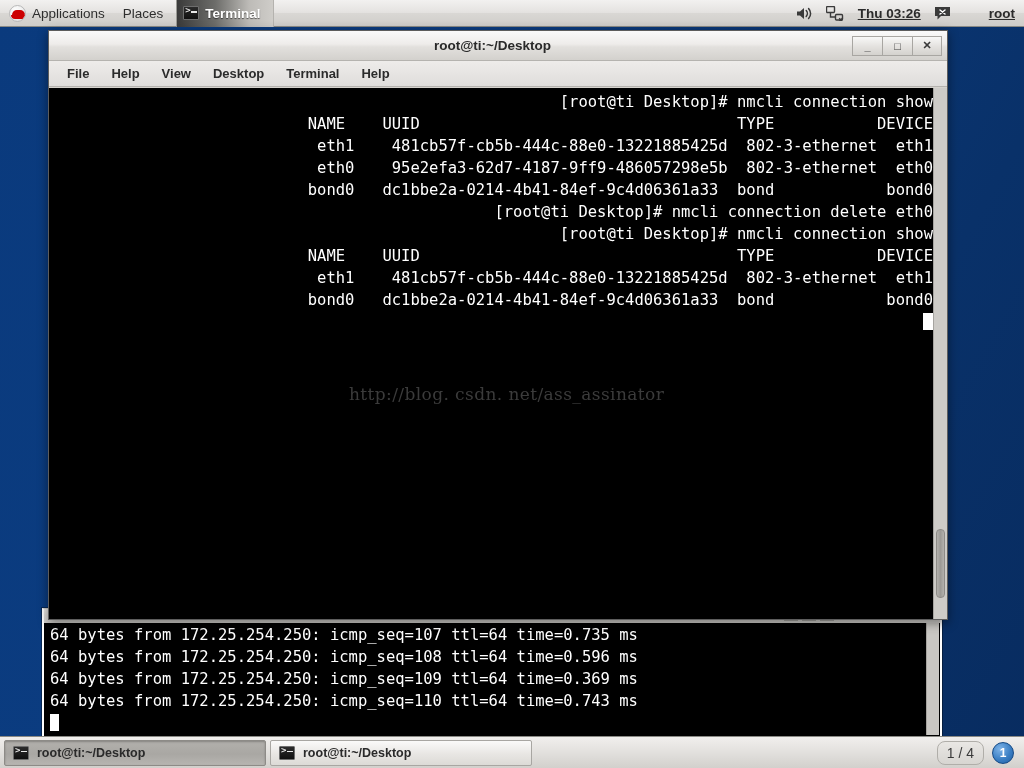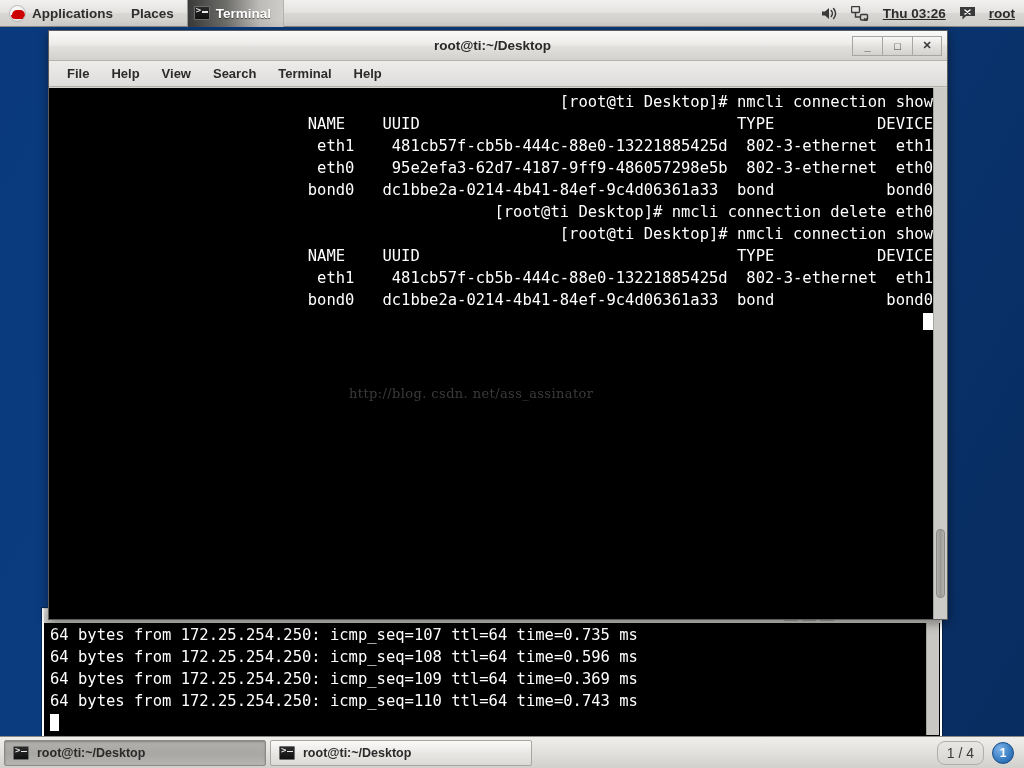--- a/index.html
+++ b/index.html
@@ -16,21 +16,21 @@
   
   #top-panel {
     position: absolute; left: 0; top: 0; width: 1024px; height: 27px;
     background: linear-gradient(to bottom, #f2f1f0 0%, #e4e2e0 48%, #d9d7d4 52%, #cfcdc9 100%);
     border-bottom: 1px solid #8a8a85;
     display: flex; align-items: center;
     font-size: 13px; color: #2b2b2b;
   }
   .panel-menu {
     height: 27px; display: flex; align-items: center; gap: 6px;
-    padding: 0 9px; font-weight: bold; font-size: 13.5px; color: #2e2e2e;
+    padding: 0 9px; font-weight: normal; font-size: 13.5px; color: #2e2e2e;
     cursor: default;
   }
   .redhat-logo {
     width: 17px; height: 17px; border-radius: 50%;
     background: radial-gradient(circle at 35% 30%, #fdfdfd 0%, #f0f0f0 48%, #cfcfcf 100%);
     border: 1px solid #b9b9b9;
     position: relative; overflow: hidden; flex: none;
   }
   .redhat-logo::before {
     content: ""; position: absolute; left: 2px; top: 4px; width: 13px; height: 7px;
@@ -59,21 +59,21 @@
     font-family: "DejaVu Sans Mono", monospace; font-size: 9px; color: #e8e8e8;
   }
   .term-mini-icon::after {
     content: ""; position: absolute; left: 7px; top: 4px; width: 6px; height: 1.5px;
     background: #e8e8e8;
   }
   #panel-spacer { flex: 1 1 auto; }
   #panel-tray { display: flex; align-items: center; gap: 13px; padding-right: 9px; text-decoration: underline; }
   .tray-item { display: flex; align-items: center; gap: 6px; font-size: 13px; color: #2b2b2b; }
   #panel-clock { font-weight: bold; font-size: 13.5px; color: #2b2b2b; }
-  #panel-user { font-weight: bold; font-size: 13.5px; color: #2b2b2b; }
+  #panel-user { font-weight: bold; font-size: 13.5px; color: #2b2b2b; margin-left: 25px; }
   .icon-svg { display: block; }
 
   
   #back-window {
     position: absolute; left: 42px; top: 608px; width: 900px; height: 130px;
     background: #0e0e0e;
     border: 2px solid #ffffff;
     border-top: 1px solid #cfcdc9;
     box-shadow: 0 0 0 1px rgba(0,0,0,.35);
   }
@@ -157,21 +157,21 @@
     overflow: hidden;
     position: relative;
   }
   #front-cursor {
     display: inline-block; width: 10px; height: 17px;
     background: #ffffff; vertical-align: -3px;
   }
   #watermark {
     position: absolute; left: 300px; top: 295px;
     font-family: "DejaVu Serif", serif;
-    font-size: 13px; color: #3b3b3b; letter-spacing: .4px;
+    font-size: 17px; color: #3b3b3b; letter-spacing: .4px;
     white-space: pre;
   }
   #front-scrollbar {
     flex: 0 0 14px; width: 14px;
     background: #cdcbc7; border-left: 1px solid #a6a4a0;
     position: relative;
   }
   #front-scroll-thumb {
     position: absolute; left: 2px; right: 2px;
     top: 83%; height: 13%;
@@ -293,21 +293,21 @@
       <span class="wbtn">_</span>
       <span class="wbtn">□</span>
       <span class="wbtn">✕</span>
     </span>
   </div>
 
   <div id="front-menubar">
     <span class="menu-item">File</span>
     <span class="menu-item">Help</span>
     <span class="menu-item">View</span>
-    <span class="menu-item">Search</span>
+    <span class="menu-item">Desktop</span>
     <span class="menu-item">Terminal</span>
     <span class="menu-item">Help</span>
   </div>
 
   <div id="front-term-area">
     <div id="front-term-body"><span>[root@ti Desktop]# nmcli connection show
 NAME    UUID                                  TYPE           DEVICE
 eth1    481cb57f-cb5b-444c-88e0-13221885425d  802-3-ethernet  eth1
 eth0    95e2efa3-62d7-4187-9ff9-486057298e5b  802-3-ethernet  eth0
 bond0   dc1bbe2a-0214-4b41-84ef-9c4d06361a33  bond            bond0

